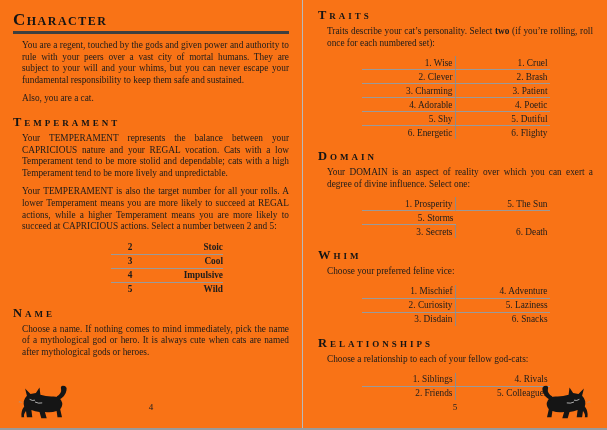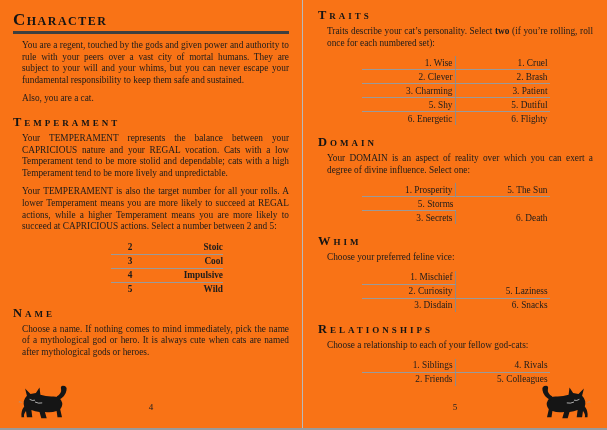--- a/index.html
+++ b/index.html
@@ -170,20 +170,24 @@
       </div>
       <div class="trow">
         <span class="cell lft">2. Clever</span>
         <span class="cell">2. Brash</span>
       </div>
       <div class="trow">
         <span class="cell lft">3. Charming</span>
         <span class="cell">3. Patient</span>
       </div>
       <div class="trow">
+        <span class="cell lft">4. Adorable</span>
+        <span class="cell">4. Poetic</span>
+      </div>
+      <div class="trow">
         <span class="cell lft">5. Shy</span>
         <span class="cell">5. Dutiful</span>
       </div>
       <div class="trow">
         <span class="cell lft">6. Energetic</span>
         <span class="cell">6. Flighty</span>
       </div>
     </div>
 
     <h2 class="section">Domain</h2>
@@ -202,20 +206,21 @@
         <span class="cell">6. Death</span>
       </div>
     </div>
 
     <h2 class="section">Whim</h2>
     <p class="body">Choose your preferred feline vice:</p>
 
     <div class="tbl">
       <div class="trow">
         <span class="cell lft">1. Mischief</span>
+        <span class="cell">4. Adventure</span>
       </div>
       <div class="trow">
         <span class="cell lft">2. Curiosity</span>
         <span class="cell">5. Laziness</span>
       </div>
       <div class="trow">
         <span class="cell lft">3. Disdain</span>
         <span class="cell">6. Snacks</span>
       </div>
     </div>

